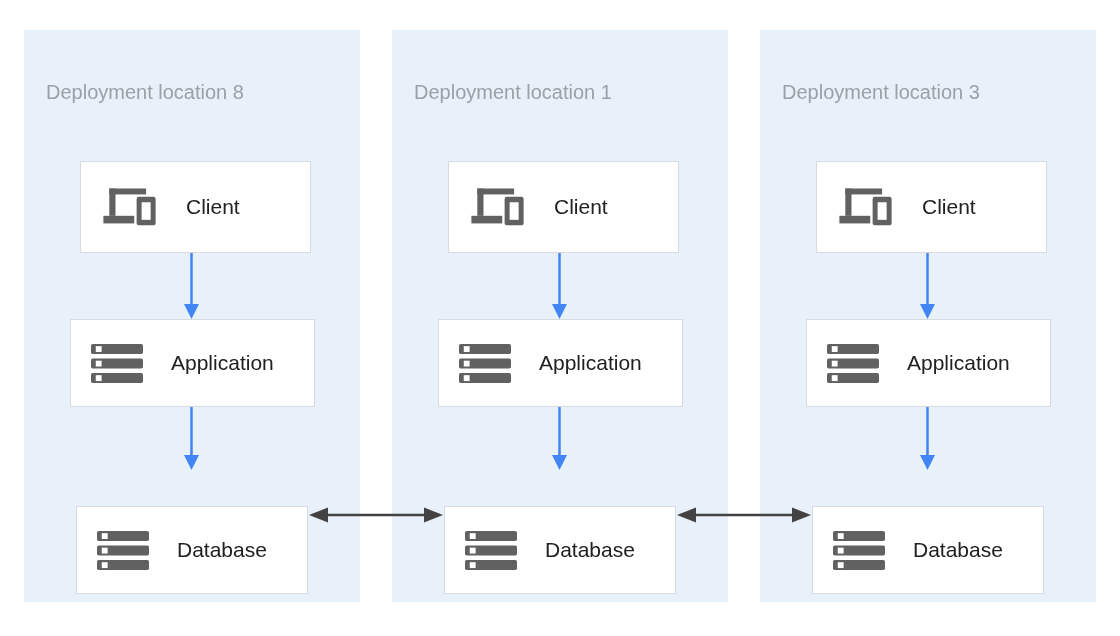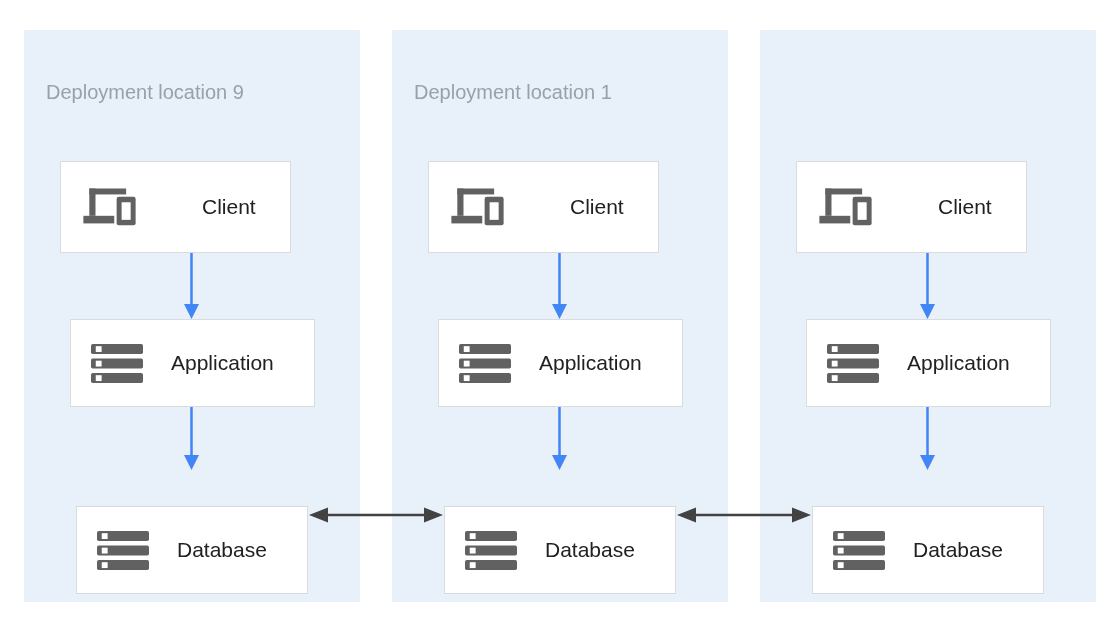--- a/index.html
+++ b/index.html
@@ -35,21 +35,21 @@
     display:flex;
     align-items:center;
     padding-left:20px;
   }
   .node .label{
     margin-left:28px;
     font-size:21px;
     color:#212121;
     white-space:nowrap;
   }
-  .node.client{left:36px;top:131px;width:231px;height:92px;gap:36px;}
+  .node.client{left:56px;top:131px;width:231px;height:92px;}
   .node.app   {left:46px;top:289px;width:245px;height:88px;}
   .node.db    {left:52px;top:440px;width:232px;height:88px;margin-top:36px;}
   .icon svg{display:block;}
   .icon .glyph{fill:#616161;}
   .icon .cutout{fill:#ffffff;}
   .varrow{position:absolute;left:160px;}
   .varrow.v1{top:223px;}
   .varrow.v2{top:377px;}
   .varrow line{stroke:#4285f4;stroke-width:2.5;}
   .varrow path{fill:#4285f4;}
@@ -58,21 +58,21 @@
   .harrow.h2{left:677px;}
   .harrow line{stroke:#424242;stroke-width:2.6;}
   .harrow path{fill:#424242;}
 </style>
 </head>
 <body>
 
 <div class="canvas">
 
   <section class="panel p1">
-    <div class="panel-title">Deployment location 9</div>
+    <div class="panel-title">Deployment location 8</div>
 
     <div class="node client">
       <span class="icon">
         <svg viewBox="0 0 24 18" width="57" height="43">
           <rect class="glyph" x="3.5" y="1" width="15.5" height="2.5"></rect>
           <rect class="glyph" x="3.5" y="1" width="2.6" height="11.5"></rect>
           <rect class="glyph" x="1" y="12.5" width="13" height="3.2"></rect>
           <rect class="glyph" x="15" y="4.5" width="8" height="12" rx="0.9"></rect>
           <rect class="cutout" x="17.1" y="6.8" width="3.8" height="7.4"></rect>
         </svg>
@@ -168,20 +168,21 @@
           <rect class="cutout" x="2.2" y="1" width="2.7" height="2.7"></rect>
           <rect class="cutout" x="2.2" y="7.7" width="2.7" height="2.7"></rect>
           <rect class="cutout" x="2.2" y="14.4" width="2.7" height="2.7"></rect>
         </svg>
       </span>
       <span class="label">Database</span>
     </div>
   </section>
 
   <section class="panel p3">
+    <div class="panel-title">Deployment location 3</div>
 
     <div class="node client">
       <span class="icon">
         <svg viewBox="0 0 24 18" width="57" height="43">
           <rect class="glyph" x="3.5" y="1" width="15.5" height="2.5"></rect>
           <rect class="glyph" x="3.5" y="1" width="2.6" height="11.5"></rect>
           <rect class="glyph" x="1" y="12.5" width="13" height="3.2"></rect>
           <rect class="glyph" x="15" y="4.5" width="8" height="12" rx="0.9"></rect>
           <rect class="cutout" x="17.1" y="6.8" width="3.8" height="7.4"></rect>
         </svg>

